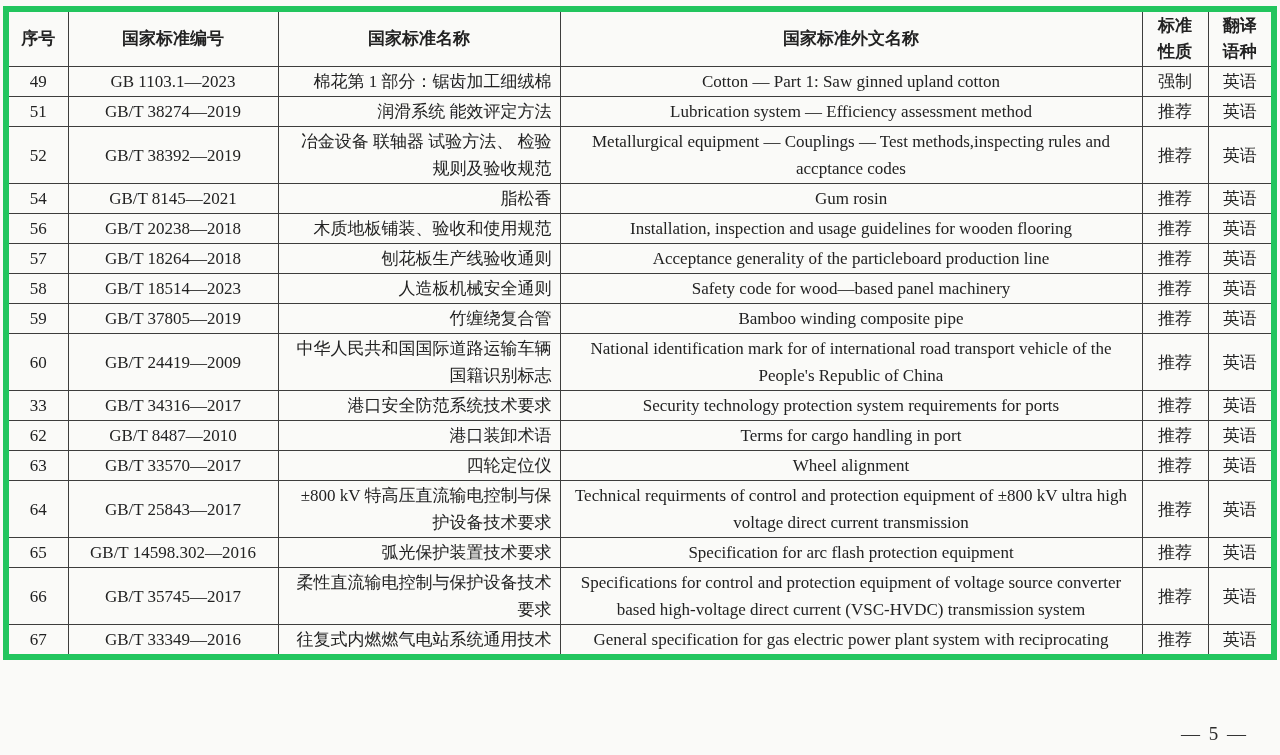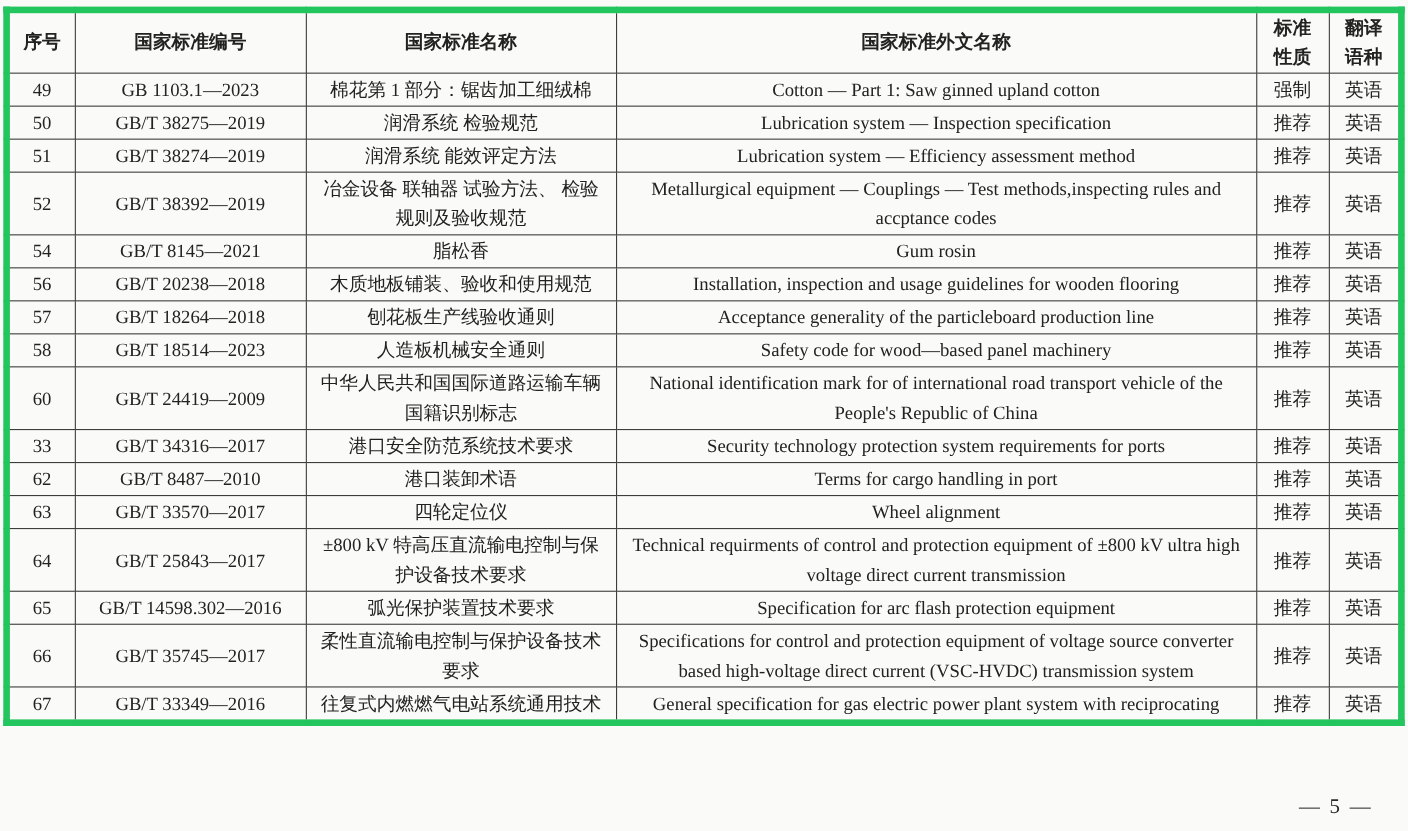--- a/index.html
+++ b/index.html
@@ -34,21 +34,21 @@
     line-height: 26px;
     padding: 0 2px;
   }
   .std-table tbody td {
     height: 27px;
     line-height: 27px;
     padding: 0 5px;
     text-align: center;
   }
   .std-table tbody td.col-zh {
-    text-align: center;
+    text-align: right;
     padding: 0 8px;
   }
   .std-table tbody td.col-en {
     line-height: 27px;
     padding: 1px 10px;
   }
   .hdr-two-line { line-height: 26px; }
   .footer-pageno {
     position: absolute;
     right: 32px;
@@ -91,28 +91,20 @@
     <tbody>
     <tr>
       <td class="col-seq">49</td>
       <td class="col-code">GB 1103.1—2023</td>
       <td class="col-zh">棉花第 1 部分：锯齿加工细绒棉</td>
       <td class="col-en">Cotton — Part 1: Saw ginned upland cotton</td>
       <td class="col-nature">强制</td>
       <td class="col-lang">英语</td>
     </tr>
 
-    <tr>
-      <td class="col-seq">50</td>
-      <td class="col-code">GB/T 38275—2019</td>
-      <td class="col-zh">润滑系统 检验规范</td>
-      <td class="col-en">Lubrication system — Inspection specification</td>
-      <td class="col-nature">推荐</td>
-      <td class="col-lang">英语</td>
-    </tr>
 
     <tr>
       <td class="col-seq">51</td>
       <td class="col-code">GB/T 38274—2019</td>
       <td class="col-zh">润滑系统 能效评定方法</td>
       <td class="col-en">Lubrication system — Efficiency assessment method</td>
       <td class="col-nature">推荐</td>
       <td class="col-lang">英语</td>
     </tr>
 
@@ -156,20 +148,28 @@
 
     <tr>
       <td class="col-seq">58</td>
       <td class="col-code">GB/T 18514—2023</td>
       <td class="col-zh">人造板机械安全通则</td>
       <td class="col-en">Safety code for wood—based panel machinery</td>
       <td class="col-nature">推荐</td>
       <td class="col-lang">英语</td>
     </tr>
 
+    <tr>
+      <td class="col-seq">59</td>
+      <td class="col-code">GB/T 37805—2019</td>
+      <td class="col-zh">竹缠绕复合管</td>
+      <td class="col-en">Bamboo winding composite pipe</td>
+      <td class="col-nature">推荐</td>
+      <td class="col-lang">英语</td>
+    </tr>
 
     <tr>
       <td class="col-seq">60</td>
       <td class="col-code">GB/T 24419—2009</td>
       <td class="col-zh">中华人民共和国国际道路运输车辆国籍识别标志</td>
       <td class="col-en">National identification mark for of international road transport vehicle of the People's Republic of China</td>
       <td class="col-nature">推荐</td>
       <td class="col-lang">英语</td>
     </tr>
 

